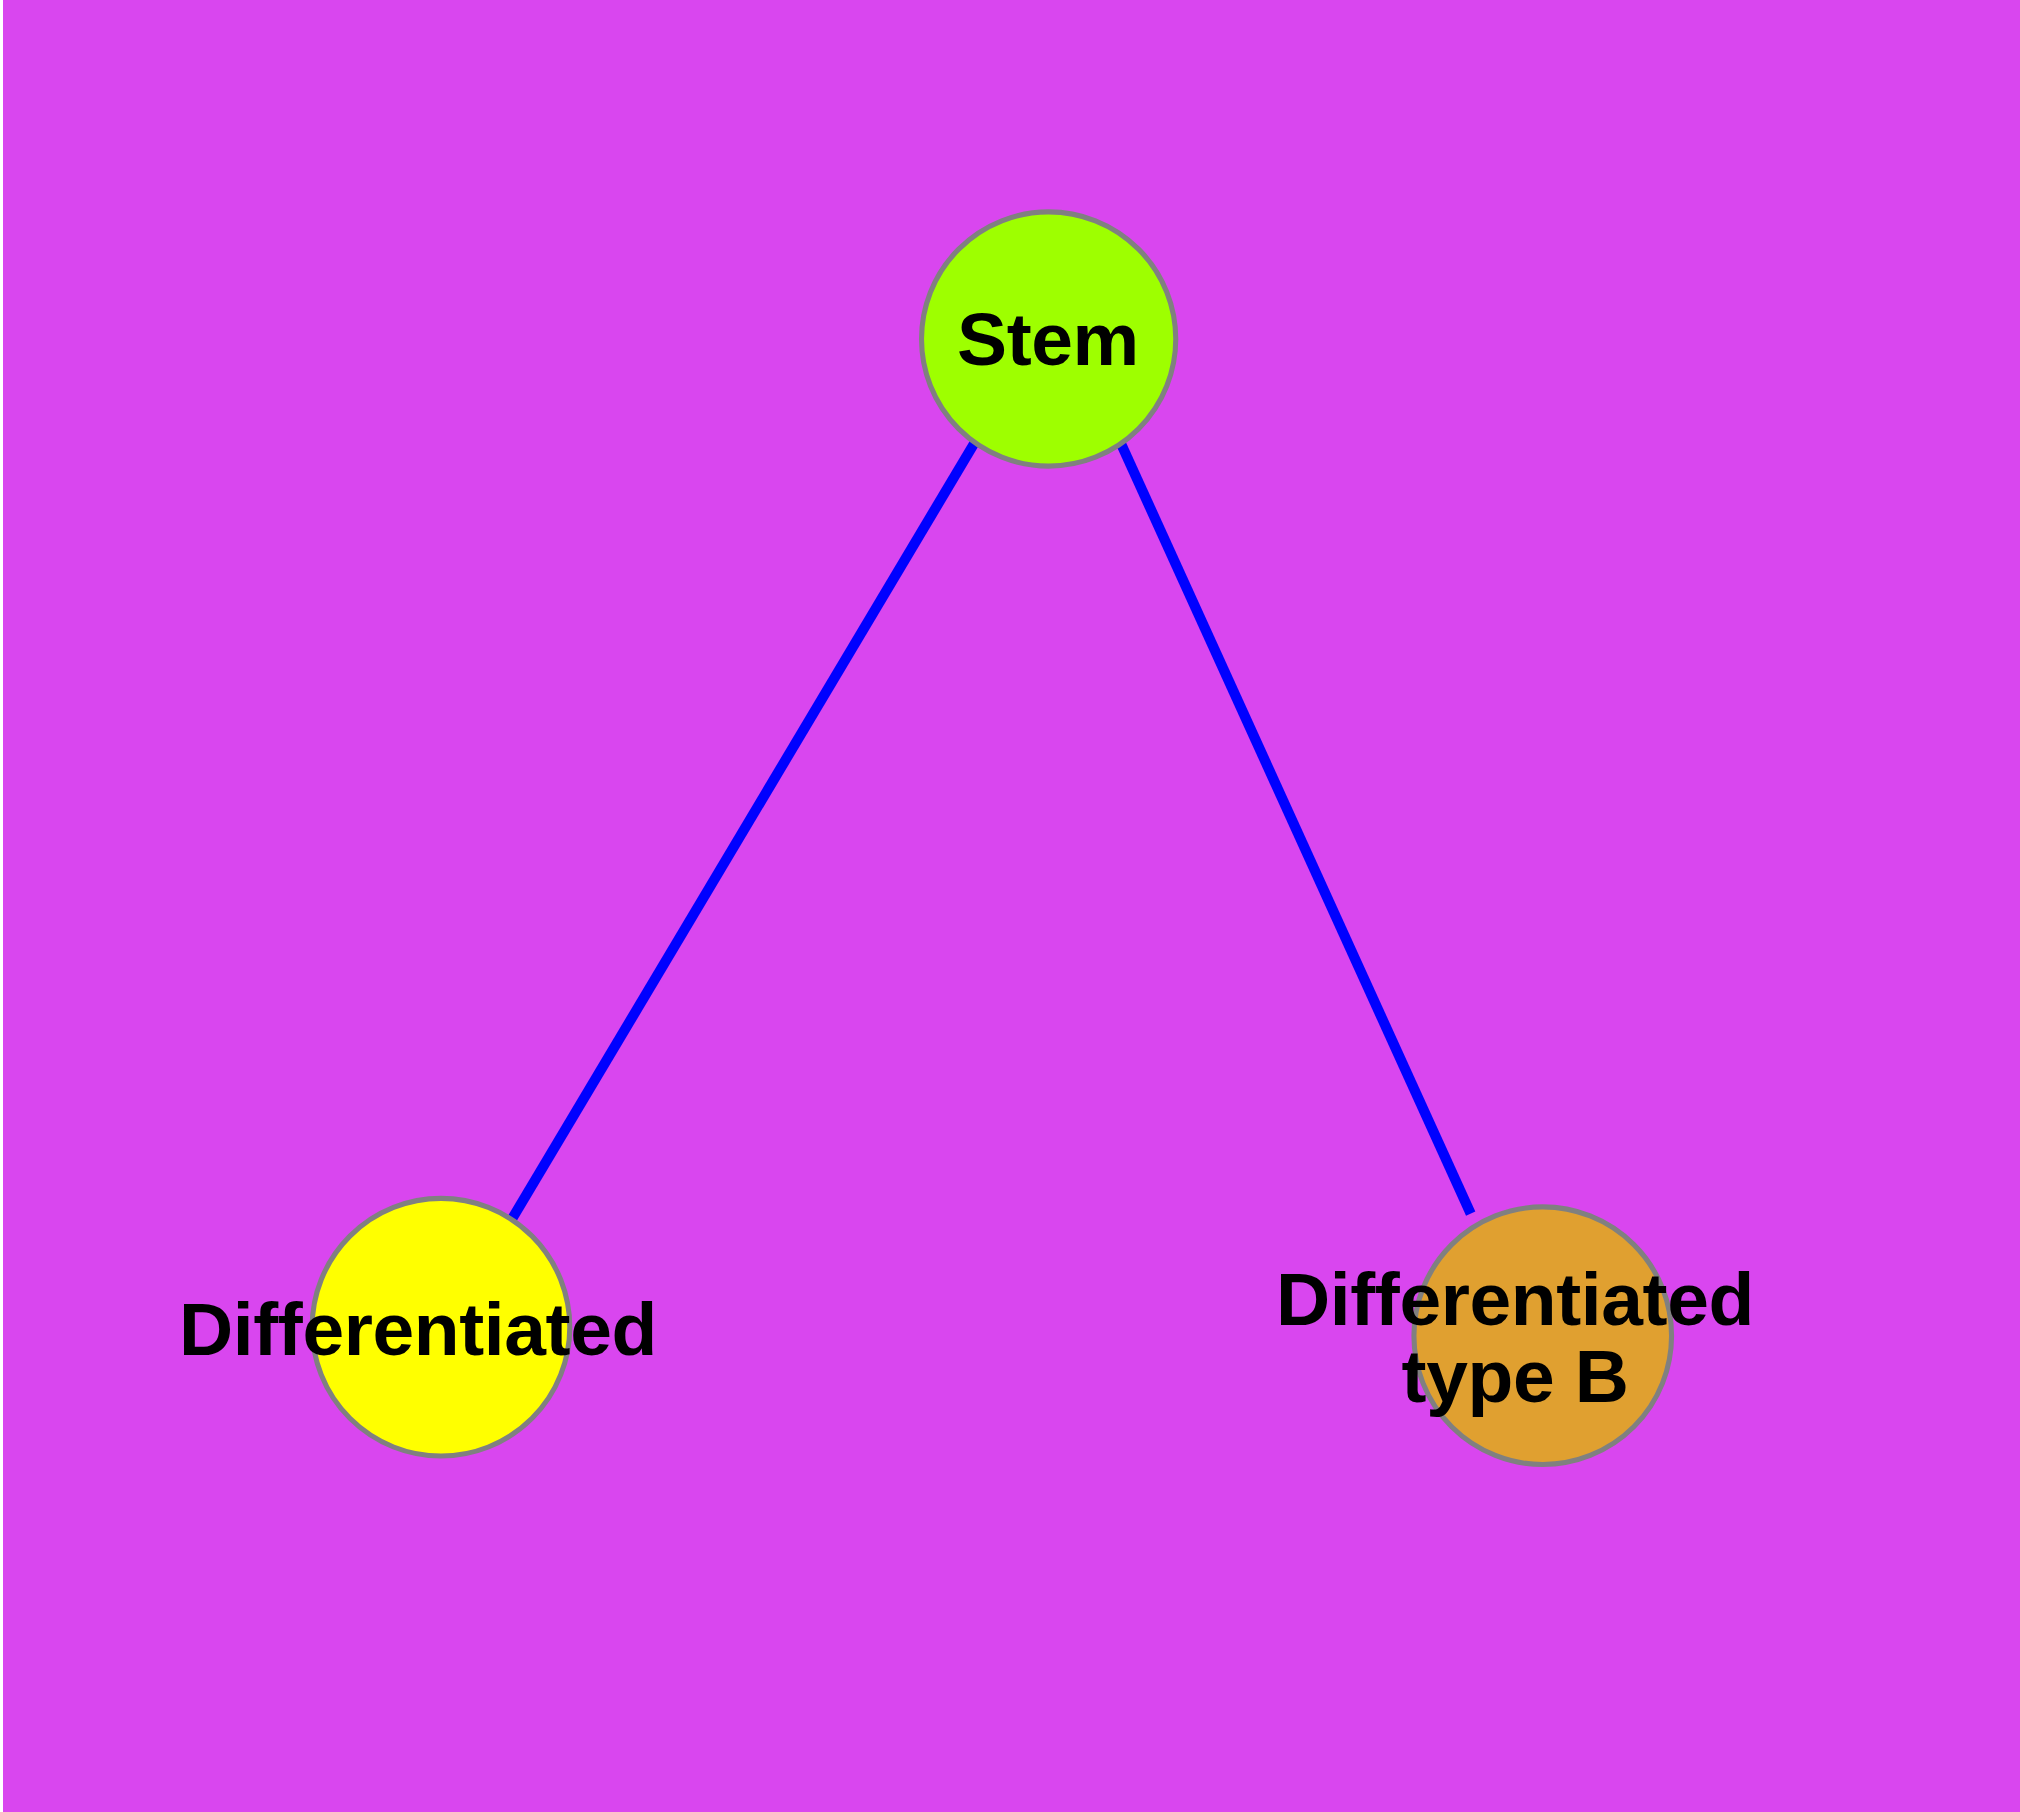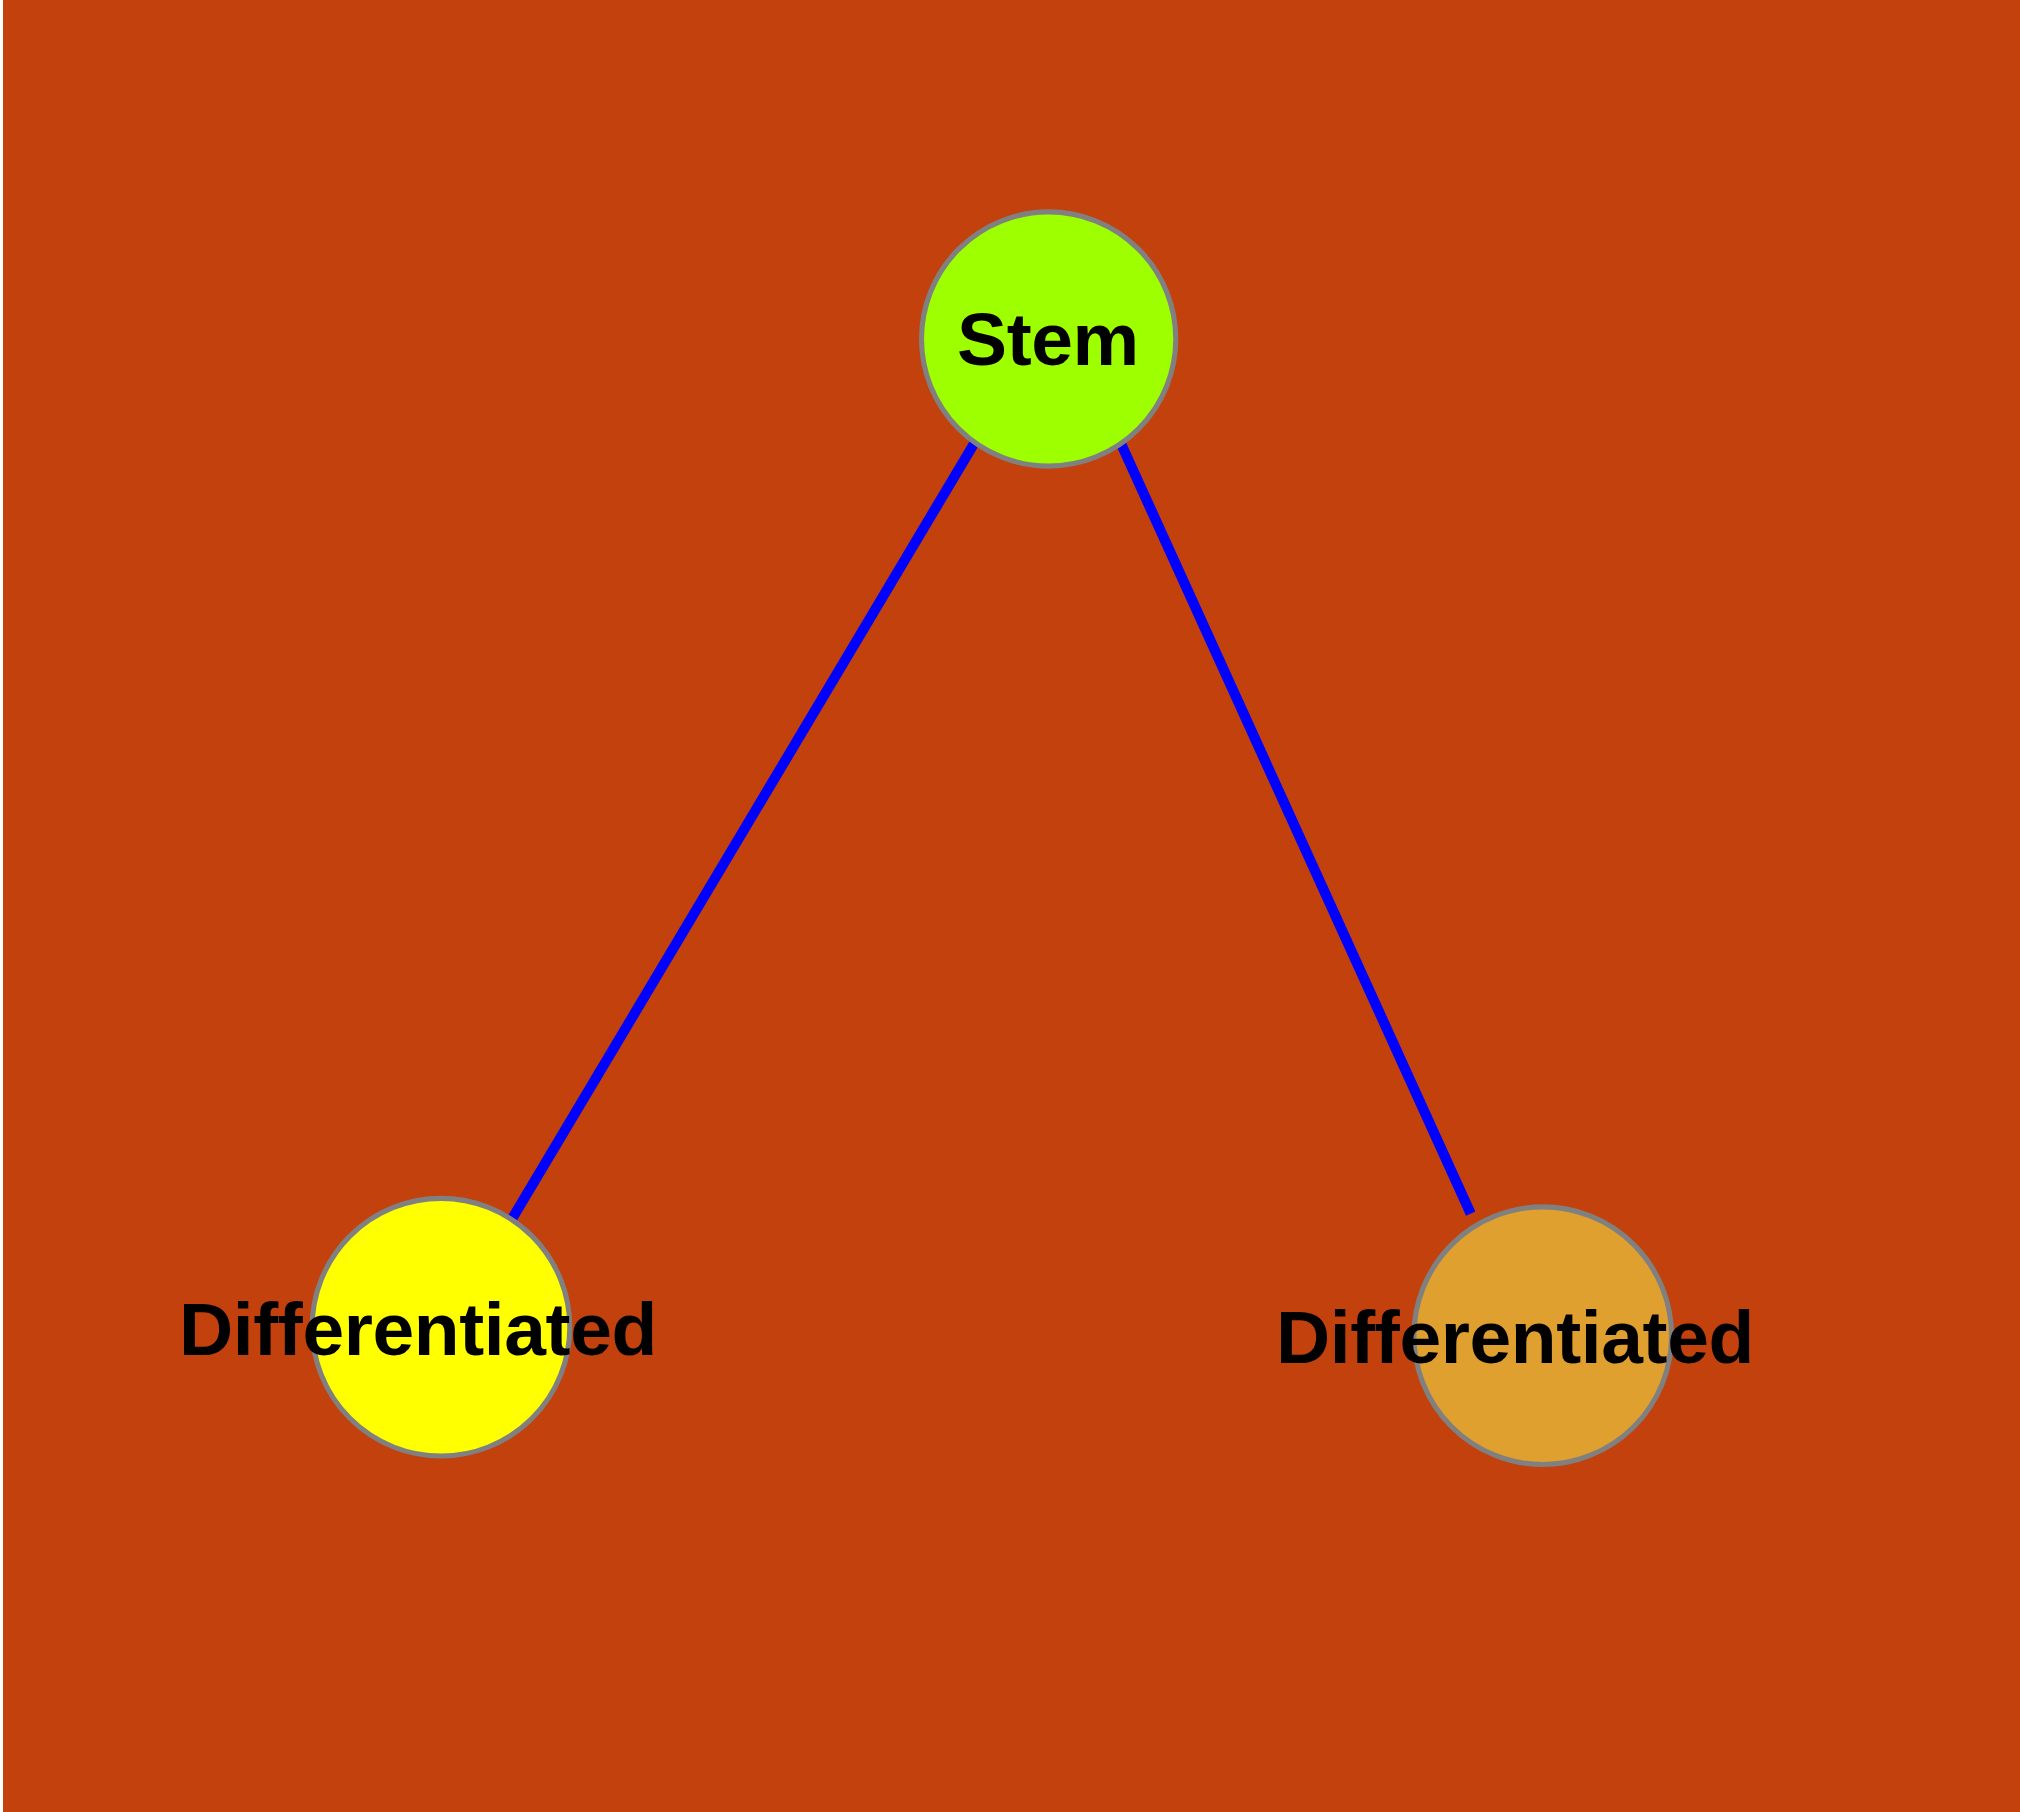--- a/index.html
+++ b/index.html
@@ -55,21 +55,21 @@
   #label-b {
     font-size: 75px;
     left: 1515px;
     top: 1337px;
     transform: translate(-50%, -50%);
   }
 </style>
 </head>
 <body>
 
-<div id="canvas" style="background: #c2410c;">
+<div id="canvas" style="background: #d946ef;">
 
   <svg id="graph-svg" viewBox="0 0 2384 2138" xmlns="http://www.w3.org/2000/svg">
     <g id="edges-layer">
       <line id="edge-stem-a" stroke="#0000ff" stroke-width="12" stroke-linecap="butt" x1="1160" y1="505" x2="604" y2="1438"></line>
       <line id="edge-stem-b" stroke="#0000ff" stroke-width="12" stroke-linecap="butt" x1="1314" y1="505" x2="1735" y2="1432"></line>
     </g>
     <g id="nodes-layer">
       <circle id="node-stem" stroke="#808080" stroke-width="6" cx="1237" cy="400" r="150" fill="#9eff00"></circle>
       <circle id="node-diff-a" stroke="#808080" stroke-width="6" cx="520" cy="1566" r="152" fill="#ffff00"></circle>
       <circle id="node-diff-b" stroke="#808080" stroke-width="6" cx="1820" cy="1576" r="152" fill="#e0a030"></circle>
@@ -79,16 +79,17 @@
   <div class="node-label" id="label-stem">
     <div>Stem</div>
   </div>
 
   <div class="node-label" id="label-a">
     <div>Differentiated</div>
   </div>
 
   <div class="node-label" id="label-b">
     <div>Differentiated</div>
+    <div>type B</div>
   </div>
 
 </div>
 
 
 </body></html>

